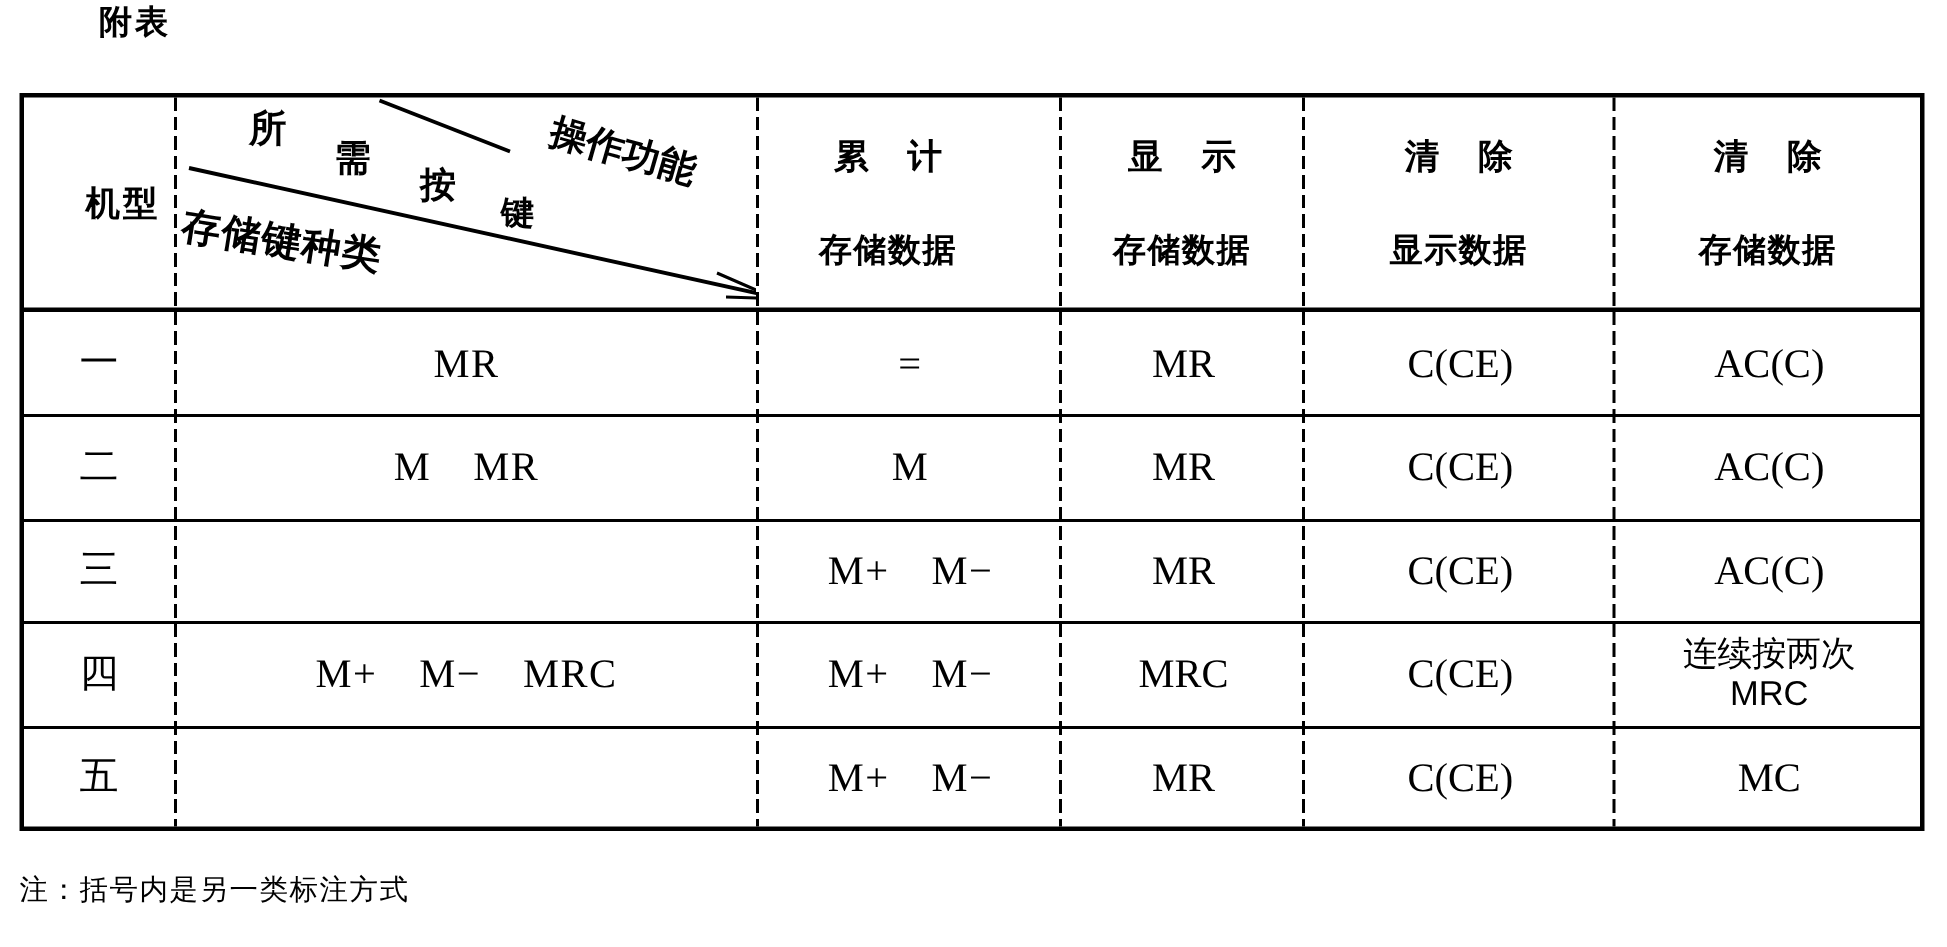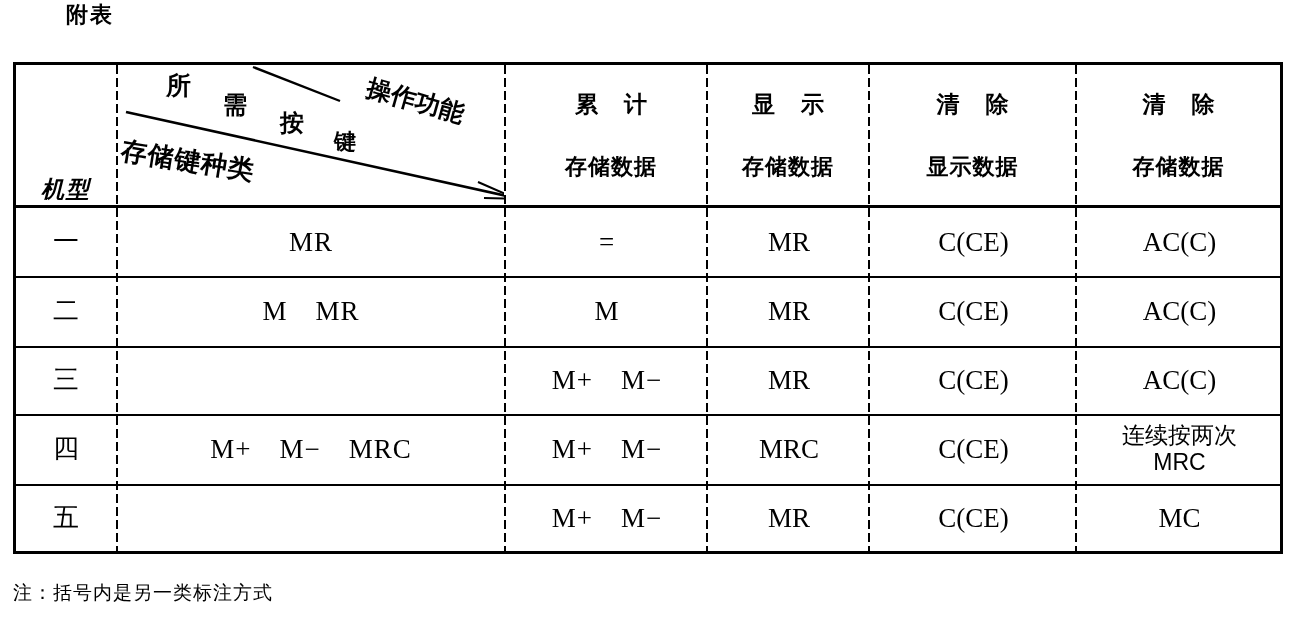--- a/index.html
+++ b/index.html
@@ -96,24 +96,23 @@
   .hdr-bot {
     font-size: 22px;
     letter-spacing: 1px;
     line-height: 34px;
     margin-top: 29px;
     white-space: nowrap;
   }
 
   
   #hdr-model {
-    left: 0;
+    left: 16px;
     width: 100px;
-    justify-content: flex-end;
-    font-style: italic;
+    justify-content: center;
   }
   #hdr-model .model-label {
     font-size: 23px;
     letter-spacing: 2px;
     white-space: nowrap;
   }
 
   
   #hdr-diag {
     position: absolute;
@@ -224,21 +223,21 @@
       </svg>
 
       <div class="diag-label" id="lbl-suoxu-1">所</div>
       <div class="diag-label" id="lbl-suoxu-2">需</div>
       <div class="diag-label" id="lbl-suoxu-3">按</div>
       <div class="diag-label" id="lbl-suoxu-4">键</div>
       <div class="diag-label" id="lbl-caozuo">操作功能</div>
       <div class="diag-label" id="lbl-cunchu">存储键种类</div>
     </div>
 
-    <div class="hdr-cell" style="left:496px;width:198px;">
+    <div class="hdr-cell" style="left:477px;width:198px;">
       <div class="hdr-top">累计</div>
       <div class="hdr-bot">存储数据</div>
     </div>
 
     <div class="hdr-cell" style="left:692px;width:160px;">
       <div class="hdr-top">显示</div>
       <div class="hdr-bot">存储数据</div>
     </div>
 
     <div class="hdr-cell" style="left:854px;width:205px;">

